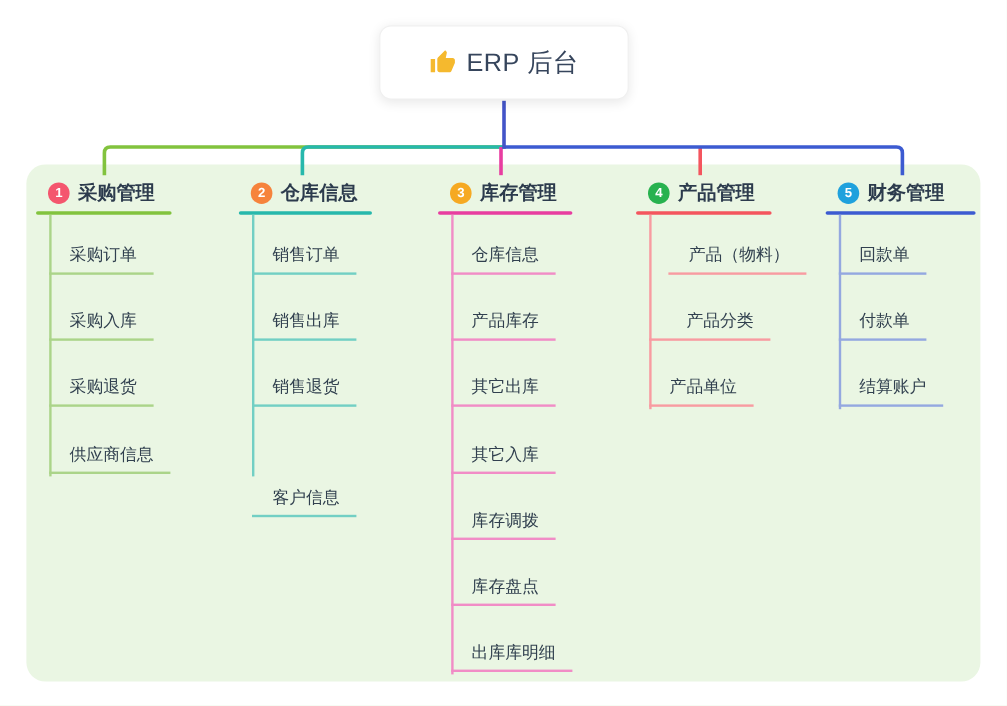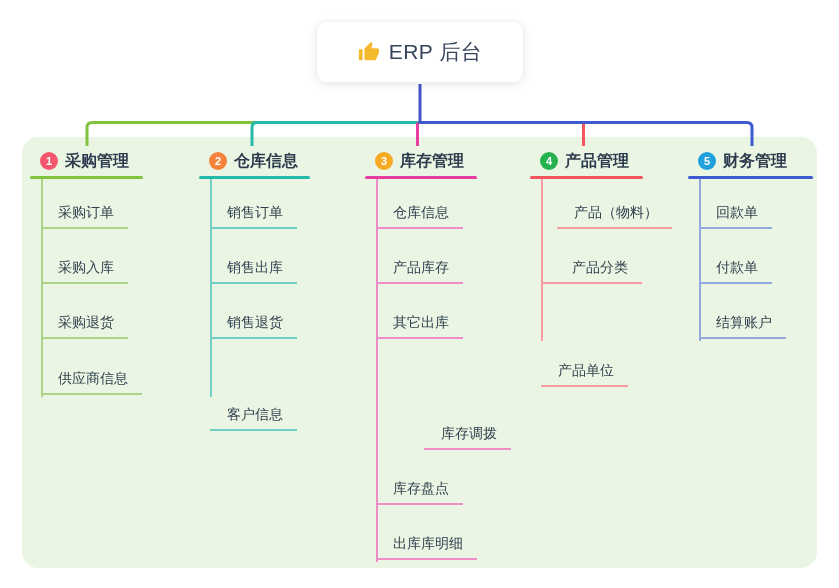--- a/index.html
+++ b/index.html
@@ -98,34 +98,35 @@
       <div class="branch" style="left: 365px; width: 112px;">
         <div class="branch-title">
           <span class="badge" style="background: rgb(246, 169, 34);">3</span>
           <span class="t">库存管理</span>
         </div>
         <div class="t-underline" style="background: rgb(232, 61, 160); width: 112px;"></div>
         <div class="vline" style="left: 11px; top: 33px; height: 383.2px; background: rgb(241, 140, 198);"></div>
         <div class="child" style="left: 11px; top: 59px; border-bottom-color: rgb(241, 140, 198);">仓库信息</div>
         <div class="child" style="left: 11px; top: 114.2px; border-bottom-color: rgb(241, 140, 198);">产品库存</div>
         <div class="child" style="left: 11px; top: 169.4px; border-bottom-color: rgb(241, 140, 198);">其它出库</div>
-        <div class="child" style="left: 11px; top: 279.8px; border-bottom-color: rgb(241, 140, 198); margin-left: 48px;">库存调拨</div>
+        <div class="child" style="left: 11px; top: 224.6px; border-bottom-color: rgb(241, 140, 198);">其它入库</div>
+        <div class="child" style="left: 11px; top: 279.8px; border-bottom-color: rgb(241, 140, 198);">库存调拨</div>
         <div class="child" style="left: 11px; top: 335px; border-bottom-color: rgb(241, 140, 198);">库存盘点</div>
         <div class="child" style="left: 11px; top: 390.2px; border-bottom-color: rgb(241, 140, 198);">出库库明细</div>
       </div>
       <div class="branch" style="left: 530px; width: 113px;">
         <div class="branch-title">
           <span class="badge" style="background: rgb(40, 178, 79);">4</span>
           <span class="t">产品管理</span>
         </div>
         <div class="t-underline" style="background: rgb(244, 85, 94); width: 113px;"></div>
         <div class="vline" style="left: 11px; top: 33px; height: 162.4px; background: rgb(248, 155, 161);"></div>
         <div class="child" style="left: 11px; top: 59px; border-bottom-color: rgb(248, 155, 161); margin-left: 16px;">产品（物料）</div>
         <div class="child" style="left: 11px; top: 114.2px; border-bottom-color: rgb(248, 155, 161); padding-left: 31px;">产品分类</div>
-        <div class="child" style="left: 11px; top: 169.4px; border-bottom-color: rgb(248, 155, 161); margin-top: 48px;">产品单位</div>
+        <div class="child" style="left: 11px; top: 169.4px; border-bottom-color: rgb(248, 155, 161);">产品单位</div>
       </div>
       <div class="branch" style="left: 688px; width: 125px;">
         <div class="branch-title">
           <span class="badge" style="background: rgb(31, 161, 221);">5</span>
           <span class="t">财务管理</span>
         </div>
         <div class="t-underline" style="background: rgb(60, 91, 209); width: 125px;"></div>
         <div class="vline" style="left: 11px; top: 33px; height: 162.4px; background: rgb(148, 168, 224);"></div>
         <div class="child" style="left: 11px; top: 59px; border-bottom-color: rgb(148, 168, 224);">回款单</div>
         <div class="child" style="left: 11px; top: 114.2px; border-bottom-color: rgb(148, 168, 224);">付款单</div>

